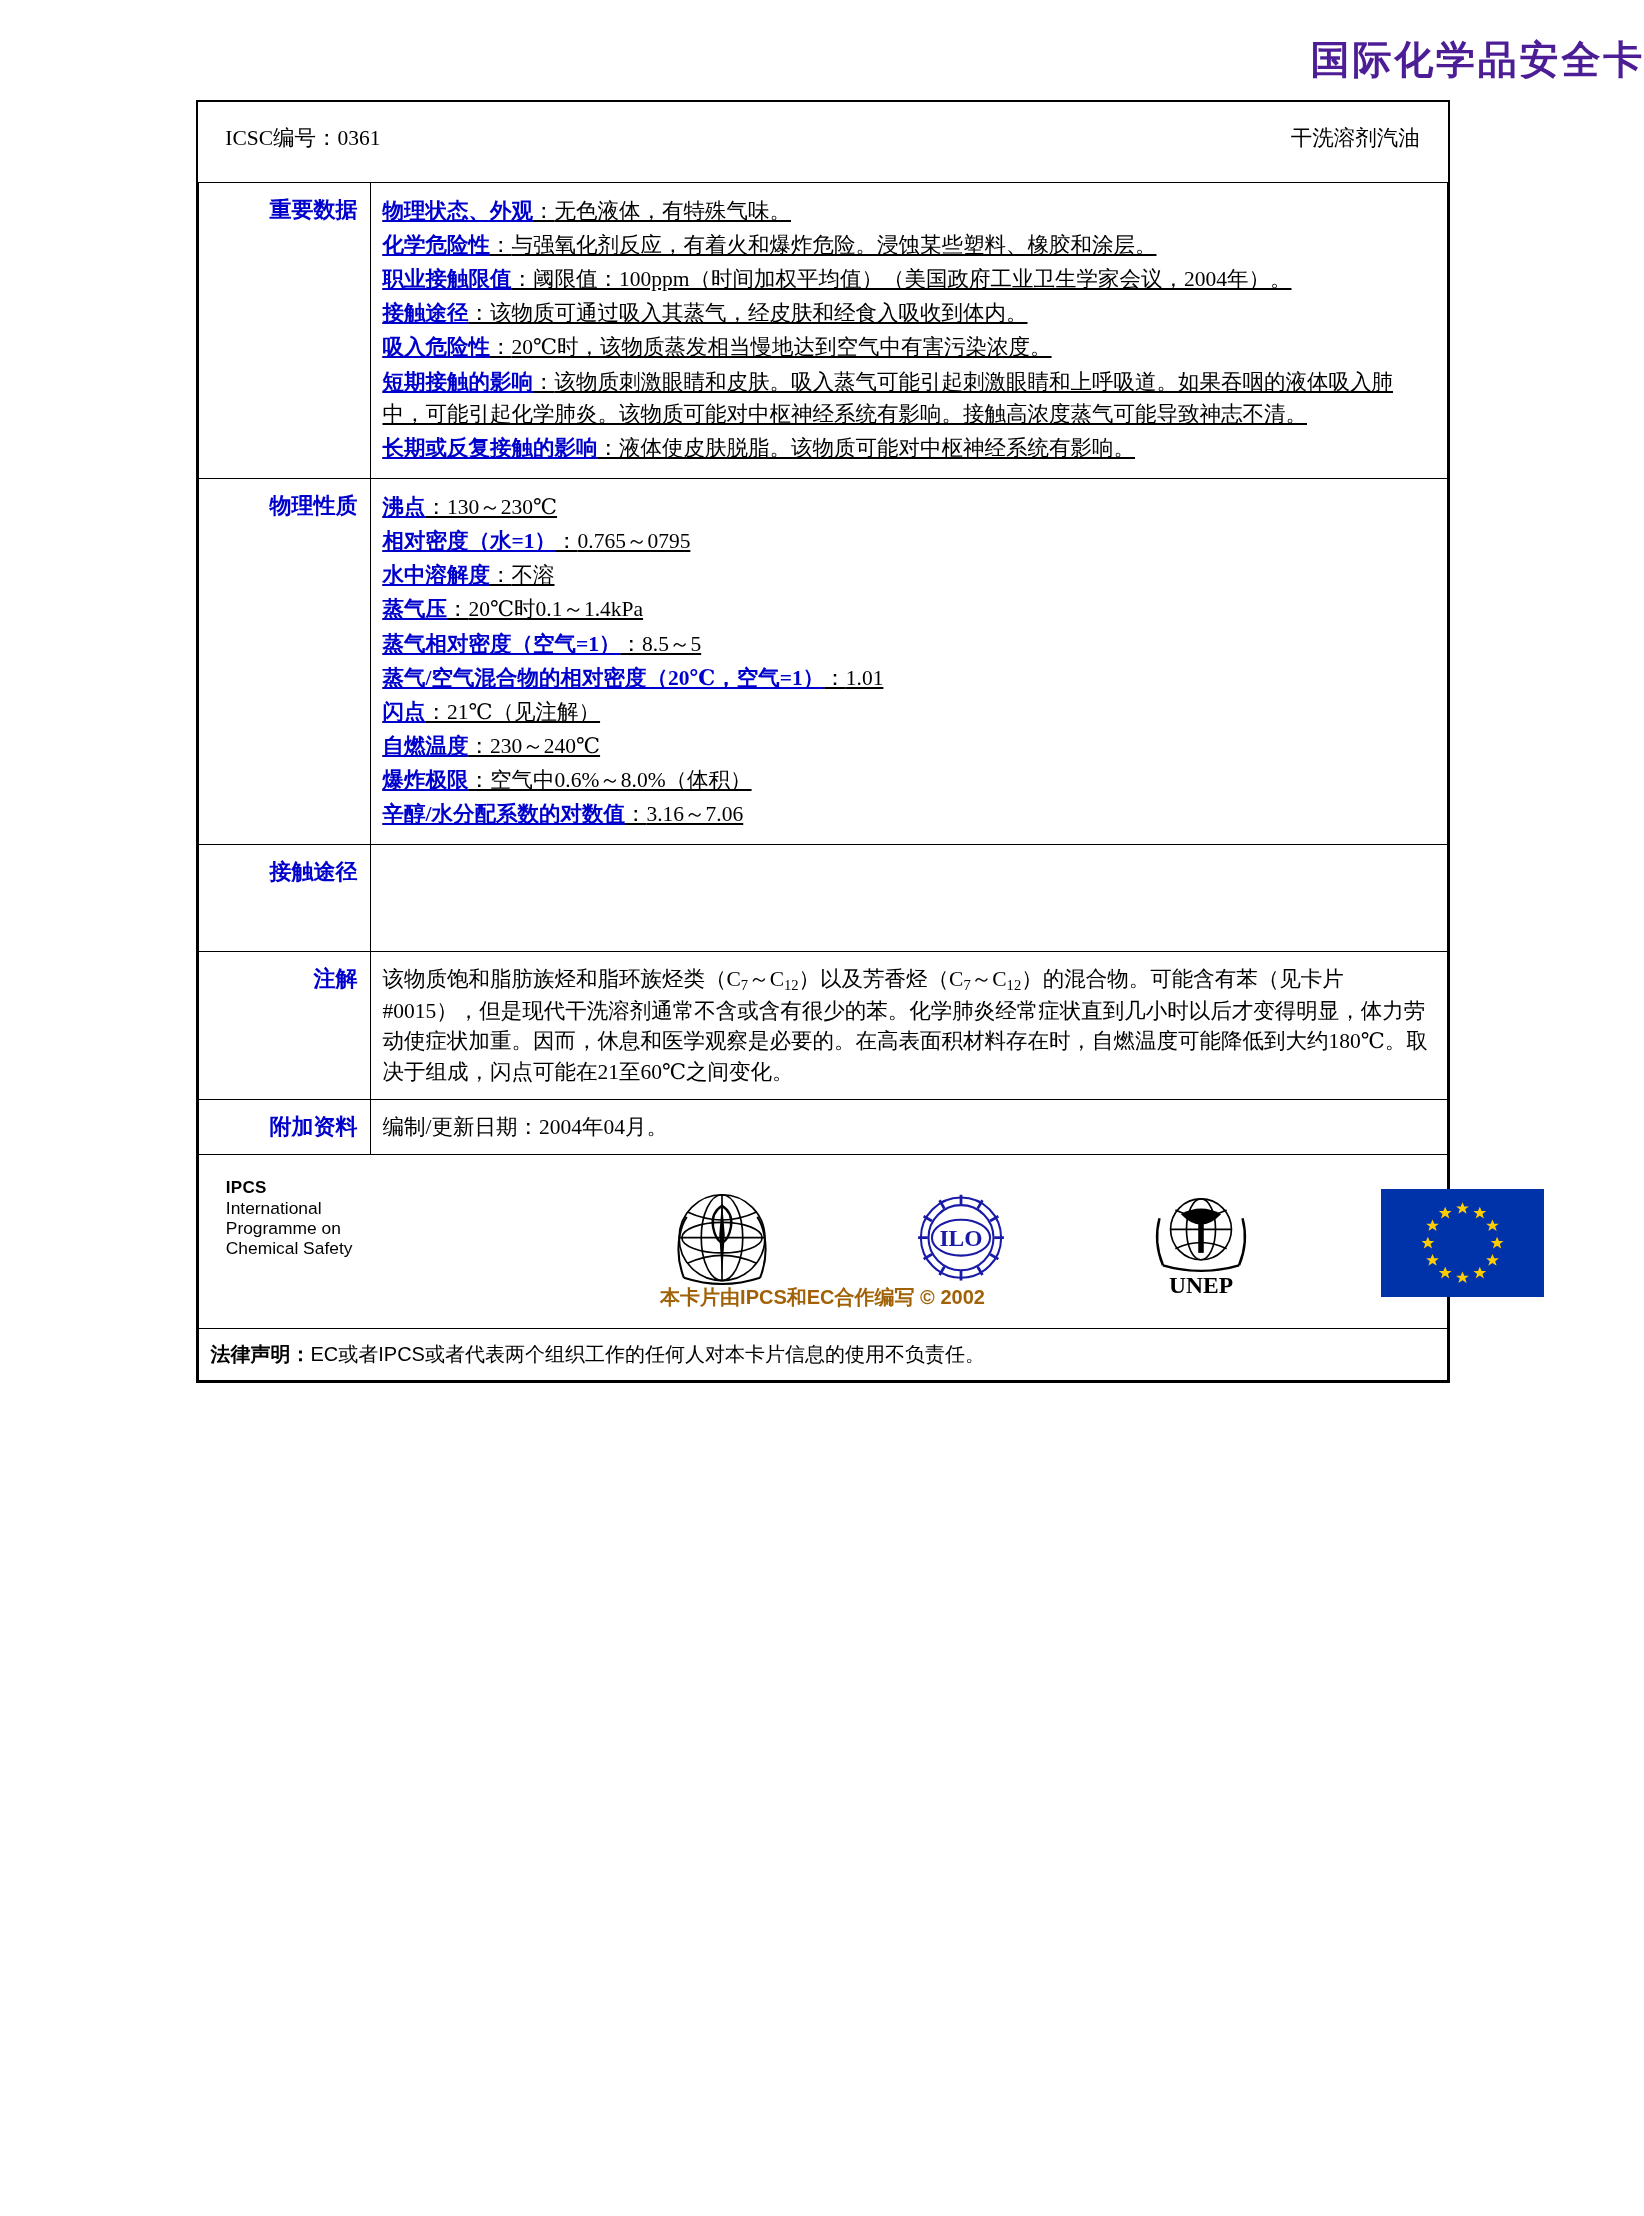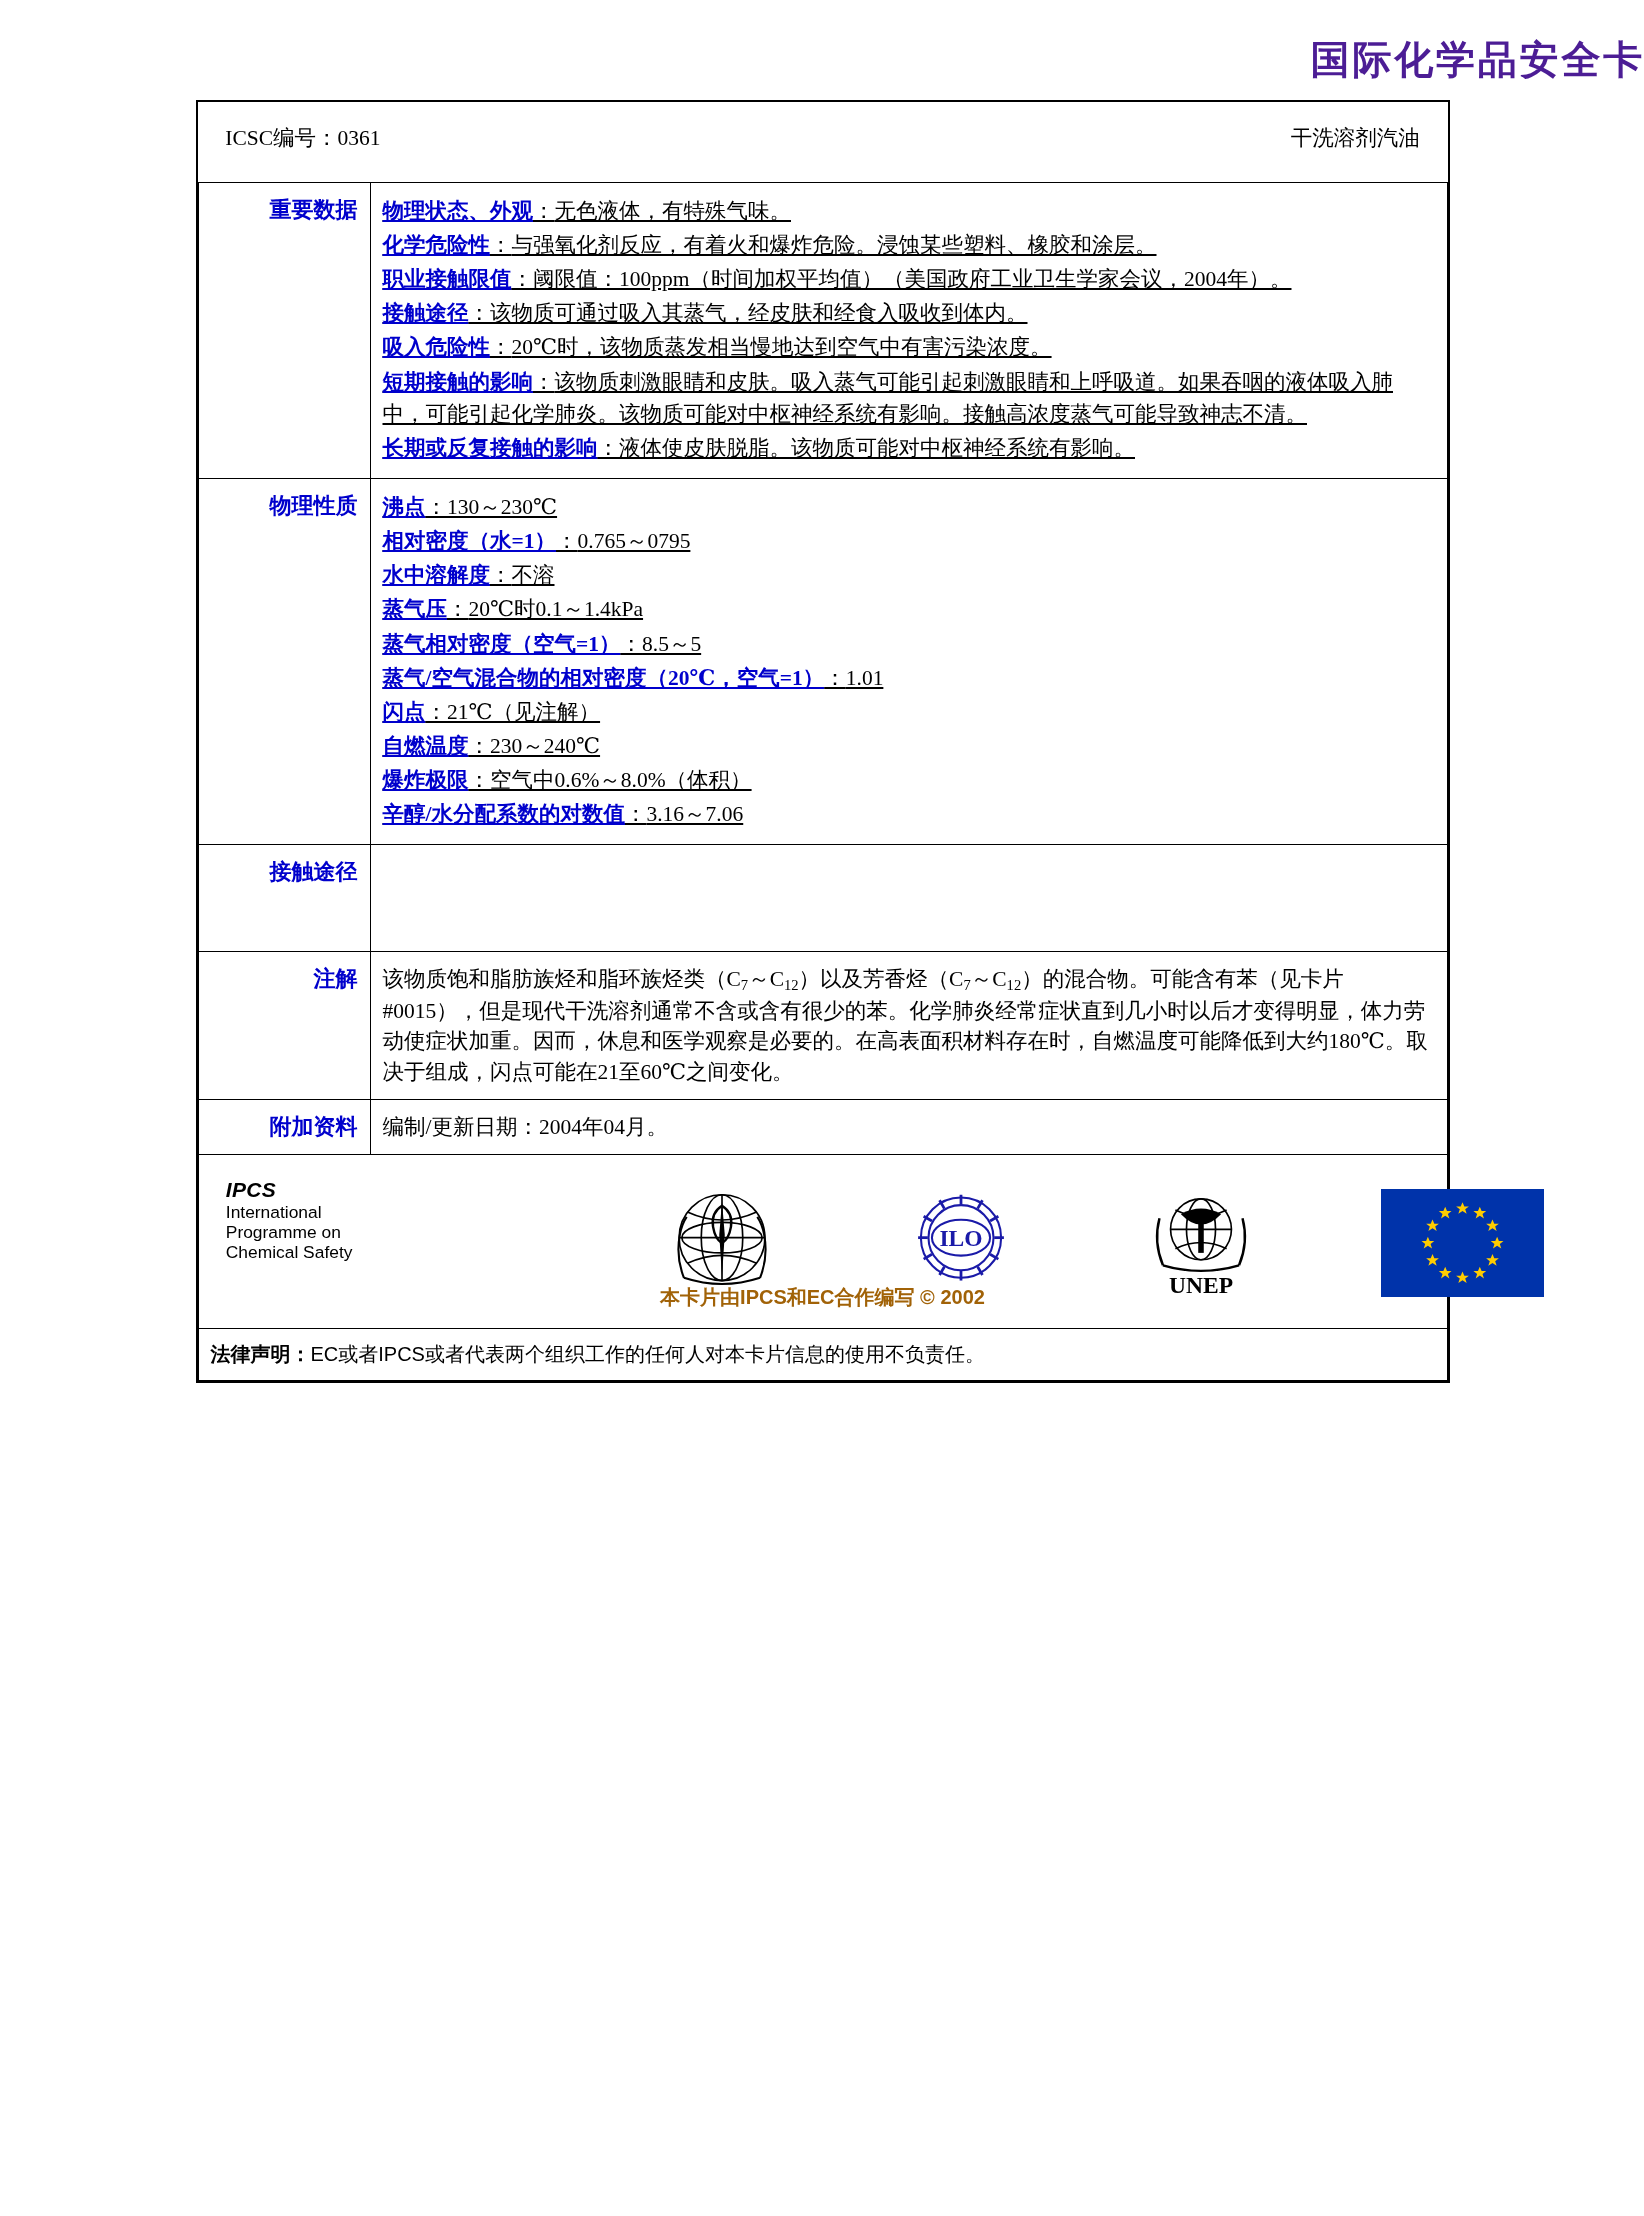--- a/index.html
+++ b/index.html
@@ -113,24 +113,23 @@
     height: 149px;
   }
   .ipcs-block {
     position: absolute;
     left: 15.3px;
     top: 11px;
     font-family: "Liberation Sans", sans-serif;
     line-height: 1.15;
   }
   .ipcs-block .t1 {
-    font-size: 21px;
+    font-size: 17px;
     font-weight: bold;
     letter-spacing: 0.3px;
-    font-style: italic;
   }
   .ipcs-block .t2 {
     font-size: 17.4px;
   }
   .logo {
     position: absolute;
     top: 7px;
   }
   .who-logo { left: 445px; }
   .ilo-logo { left: 684px; }

